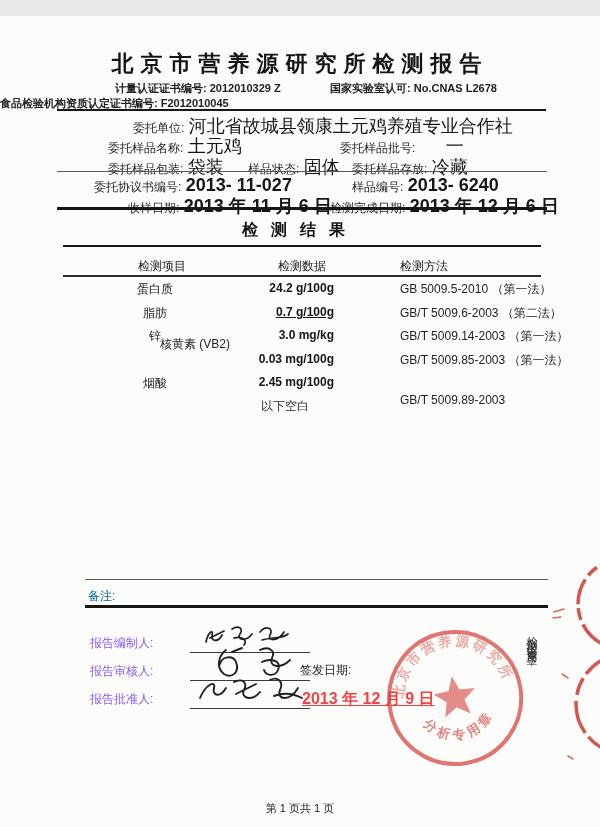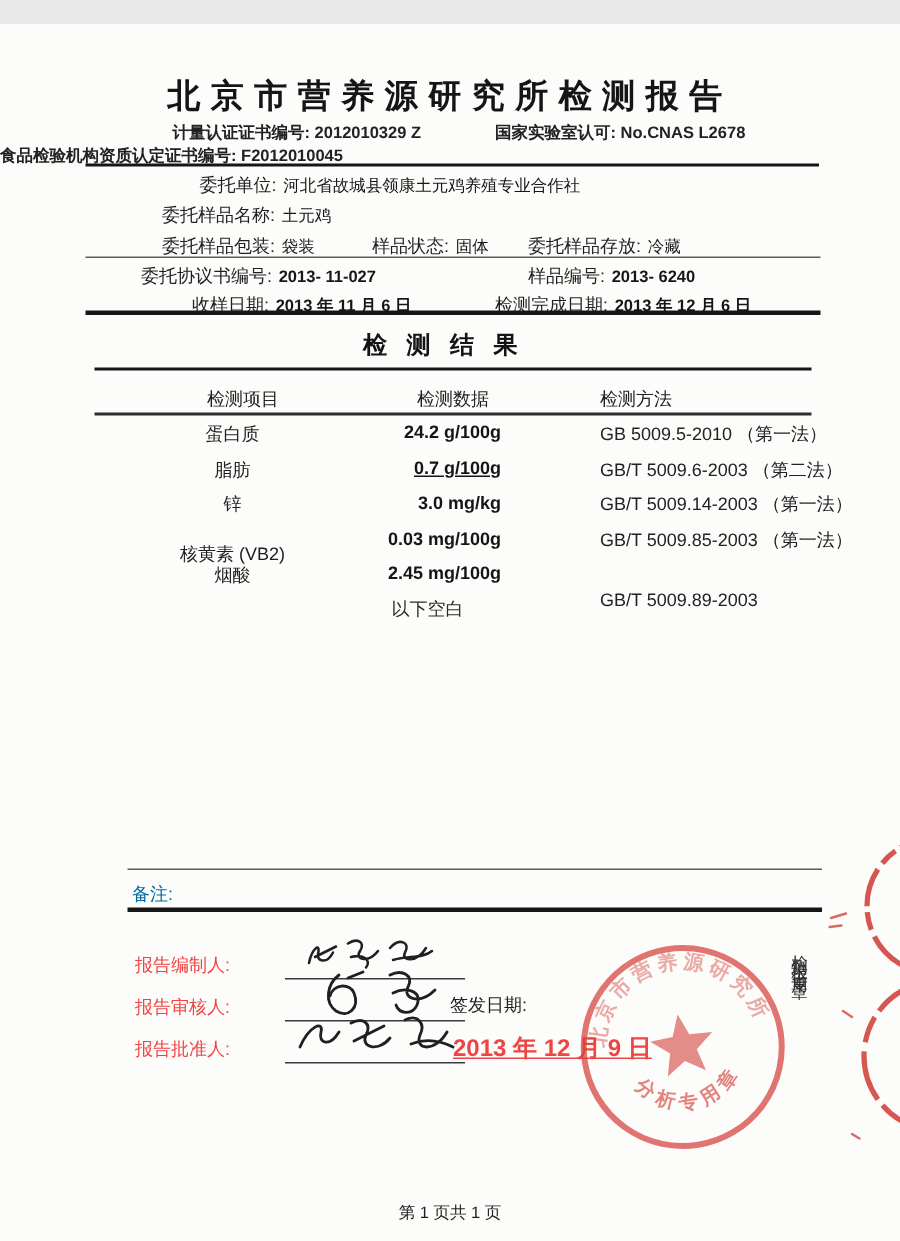--- a/index.html
+++ b/index.html
@@ -8,30 +8,30 @@
     position:relative;width:600px;height:827px;margin:16px auto;
     background:#fcfcfa;overflow:hidden;color:#1b1b1b;
     -webkit-font-smoothing:antialiased;
   }
   .abs{position:absolute;white-space:nowrap;}
   .doc-title{left:0;right:0;top:33px;text-align:center;font-size:22px;font-weight:bold;letter-spacing:7px;color:#151515;}
   .cert-line{font-size:11px;font-weight:bold;color:#222;}
   .rule{position:absolute;background:#161616;}
   .thin-rule{position:absolute;background:#5a5a5a;}
   .info-label{font-size:12px;color:#1f1f1f;}
-  .info-value{font-size:11px;color:#161616;}
+  .info-value{font-size:18px;color:#161616;}
   .num{font-weight:bold;}
   .sec-title{left:0;right:0;top:204px;text-align:center;font-size:16px;font-weight:bold;letter-spacing:13px;color:#141414;}
   .th{font-size:12px;color:#222;}
   .row-item{font-size:12px;text-align:center;color:#1e1e1e;}
   .row-value{font-size:12px;font-weight:bold;text-align:right;color:#151515;}
   .row-method{font-size:12px;color:#222;}
   .endnote{font-size:12px;color:#2a2a2a;text-align:center;}
   .remark-label{font-size:12px;color:#0369a1;}
-  .sig-label{font-size:12px;color:#ef4444;}
+  .sig-label{font-size:12px;color:#8b5cf6;}
   .sig-line{position:absolute;height:1px;background:#3a3a3a;}
   .issue-label{font-size:12px;color:#1c1c1c;}
   .issue-date{font-size:16px;font-weight:bold;color:#ef4444;text-decoration:underline;}
   .side-note{
     font-size:11px;color:#2b2b2b;letter-spacing:3px;
     writing-mode:vertical-rl;text-orientation:upright;
   }
   .footer{left:0;right:0;top:785px;text-align:center;font-size:11px;color:#222;}
   svg{display:block;}
 </style>
@@ -59,20 +59,24 @@
 
   <div class="abs" style="left:133px;top:98px;">
     <span class="info-label">委托单位:</span>
     <span class="info-value">河北省故城县领康土元鸡养殖专业合作社</span>
   </div>
 
   <div class="abs" style="left:108px;top:118px;">
     <span class="info-label">委托样品名称:</span>
     <span class="info-value">土元鸡</span>
   </div>
+  <div class="abs" style="left:340px;top:118px;">
+    <span class="info-label">委托样品批号:</span>
+    <span class="info-value" style="margin-left:26px;">一</span>
+  </div>
 
   <div class="abs" style="left:108px;top:139px;">
     <span class="info-label">委托样品包装:</span>
     <span class="info-value">袋装</span>
   </div>
   <div class="abs" style="left:248px;top:139px;">
     <span class="info-label">样品状态:</span>
     <span class="info-value">固体</span>
   </div>
   <div class="abs" style="left:352px;top:139px;">
@@ -120,21 +124,21 @@
     <div class="abs row-item" style="left:80px;top:289px;width:150px;">脂肪</div>
     <div class="abs row-value" style="left:228px;top:289px;width:106px;text-decoration:underline;">0.7 g/100g</div>
     <div class="abs row-method" style="left:400px;top:289px;">GB/T 5009.6-2003 （第二法）</div>
   </div>
   <div>
     <div class="abs row-item" style="left:80px;top:312px;width:150px;">锌</div>
     <div class="abs row-value" style="left:228px;top:312px;width:106px;">3.0 mg/kg</div>
     <div class="abs row-method" style="left:400px;top:312px;">GB/T 5009.14-2003 （第一法）</div>
   </div>
   <div>
-    <div class="abs row-item" style="left:80px;top:345px;width:150px;">核黄素 (VB2)</div>
+    <div class="abs row-item" style="left:80px;top:320px;width:150px;text-align:right;">核黄素 (VB2)</div>
     <div class="abs row-value" style="left:228px;top:336px;width:106px;">0.03 mg/100g</div>
     <div class="abs row-method" style="left:400px;top:336px;">GB/T 5009.85-2003 （第一法）</div>
   </div>
   <div>
     <div class="abs row-item" style="left:80px;top:359px;width:150px;font-family:Liberation Serif, serif;">烟酸</div>
     <div class="abs row-value" style="left:228px;top:359px;width:106px;">2.45 mg/100g</div>
     <div class="abs row-method" style="left:400px;top:377px;">GB/T 5009.89-2003</div>
   </div>
 
   <div class="abs endnote" style="left:230px;top:382px;width:110px;">以下空白</div>

